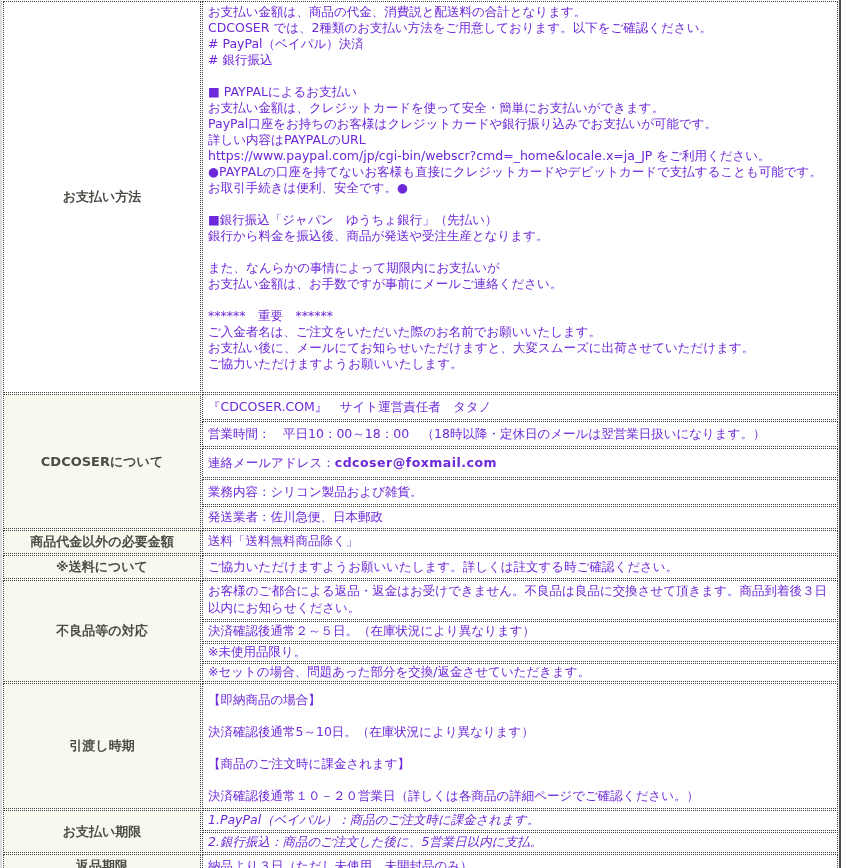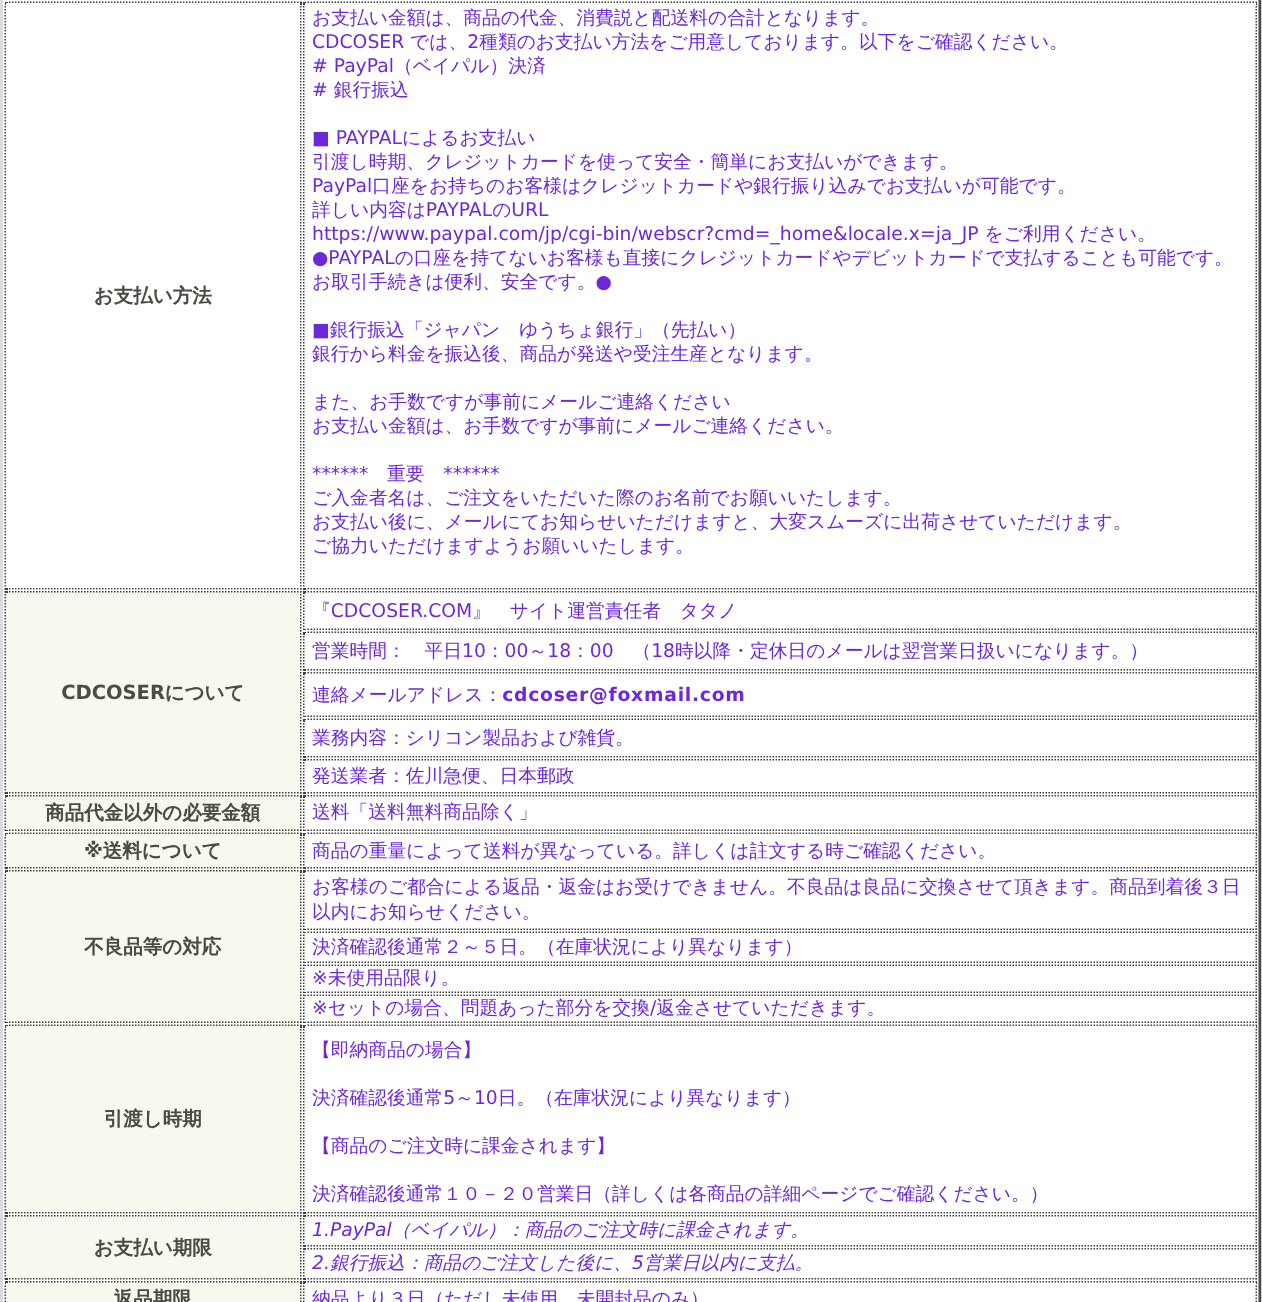--- a/index.html
+++ b/index.html
@@ -60,31 +60,31 @@
     <tbody>
         <tr>
       <td class="lab bg-white">お支払い方法</td>
       <td class="val h-pay">
         <div class="pline">お支払い金額は、商品の代金、消費説と配送料の合計となります。</div>
         <div class="pline">CDCOSER では、2種類のお支払い方法をご用意しております。以下をご確認ください。</div>
         <div class="pline"># PayPal（ベイパル）決済</div>
         <div class="pline"># 銀行振込</div>
         <div class="pline"></div>
         <div class="pline">■ PAYPALによるお支払い</div>
-        <div class="pline">引渡し時期、クレジットカードを使って安全・簡単にお支払いができます。</div>
+        <div class="pline">お支払い金額は、クレジットカードを使って安全・簡単にお支払いができます。</div>
         <div class="pline">PayPal口座をお持ちのお客様はクレジットカードや銀行振り込みでお支払いが可能です。</div>
         <div class="pline">詳しい内容はPAYPALのURL</div>
         <div class="pline">https://www.paypal.com/jp/cgi-bin/webscr?cmd=_home&amp;locale.x=ja_JP をご利用ください。</div>
         <div class="pline">●PAYPALの口座を持てないお客様も直接にクレジットカードやデビットカードで支払することも可能です。</div>
         <div class="pline">お取引手続きは便利、安全です。●</div>
         <div class="pline"></div>
         <div class="pline">■銀行振込「ジャパン　ゆうちょ銀行」（先払い）</div>
         <div class="pline">銀行から料金を振込後、商品が発送や受注生産となります。</div>
         <div class="pline"></div>
-        <div class="pline">また、お手数ですが事前にメールご連絡ください</div>
+        <div class="pline">また、なんらかの事情によって期限内にお支払いが</div>
         <div class="pline">お支払い金額は、お手数ですが事前にメールご連絡ください。</div>
         <div class="pline"></div>
         <div class="pline">******　重要　******</div>
         <div class="pline">ご入金者名は、ご注文をいただいた際のお名前でお願いいたします。</div>
         <div class="pline">お支払い後に、メールにてお知らせいただけますと、大変スムーズに出荷させていただけます。</div>
         <div class="pline">ご協力いただけますようお願いいたします。</div>
       </td>
     </tr>
 
     <tr>
@@ -106,21 +106,21 @@
       <td class="val h-s5">発送業者：佐川急便、日本郵政</td>
     </tr>
 
     <tr>
       <td class="lab">商品代金以外の必要金額</td>
       <td class="val h-fee">送料「送料無料商品除く」</td>
     </tr>
 
     <tr>
       <td class="lab">※送料について</td>
-      <td class="val h-ship">商品の重量によって送料が異なっている。詳しくは註文する時ご確認ください。</td>
+      <td class="val h-ship">ご協力いただけますようお願いいたします。詳しくは註文する時ご確認ください。</td>
     </tr>
 
     <tr>
       <td class="lab" rowspan="4">不良品等の対応</td>
       <td class="val">お客様のご都合による返品・返金はお受けできません。不良品は良品に交換させて頂きます。商品到着後３日以内にお知らせください。</td>
     </tr>
     <tr>
       <td class="val h-d2">決済確認後通常２～５日。（在庫状況により異なります）</td>
     </tr>
     <tr>

